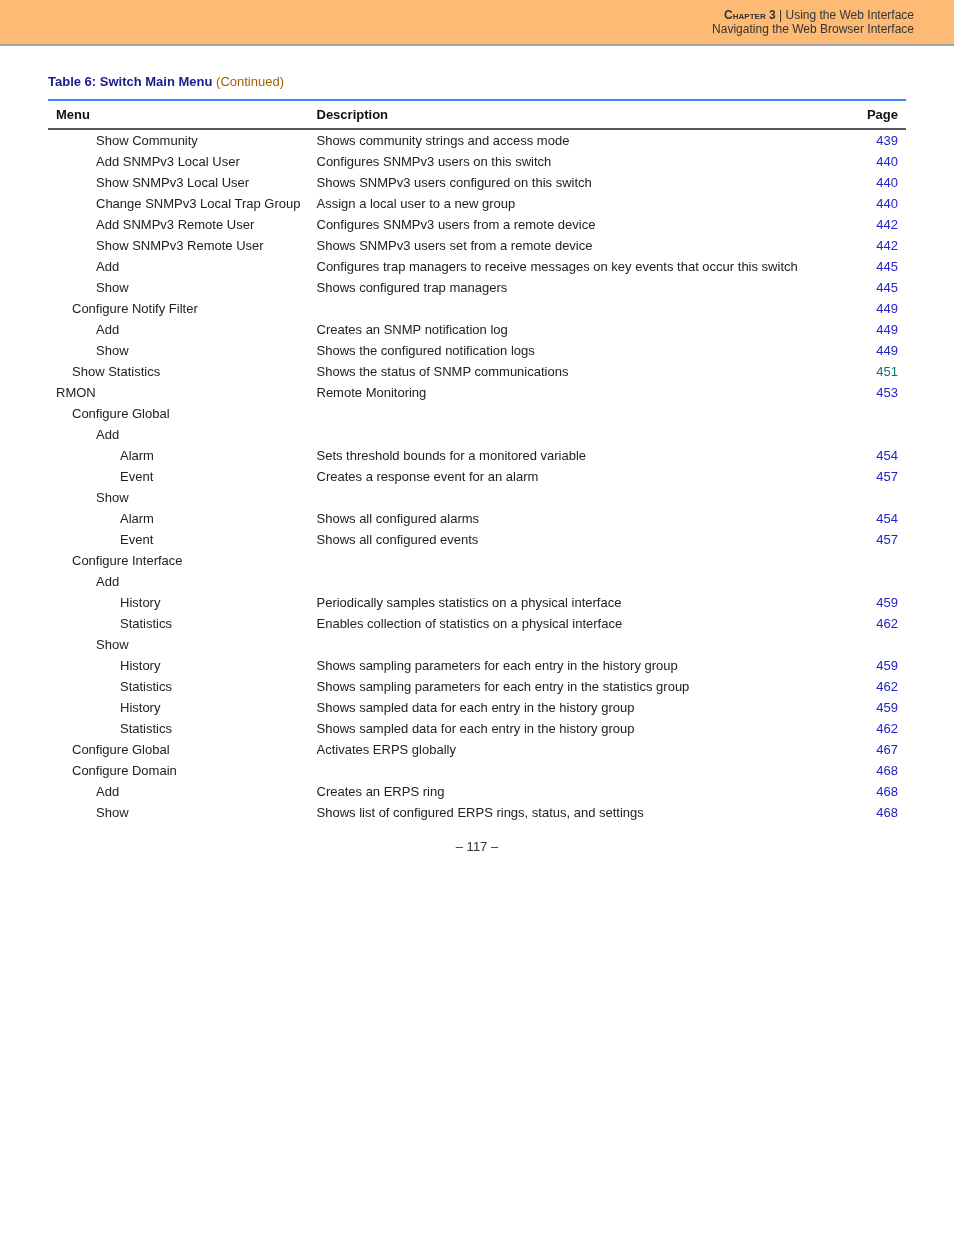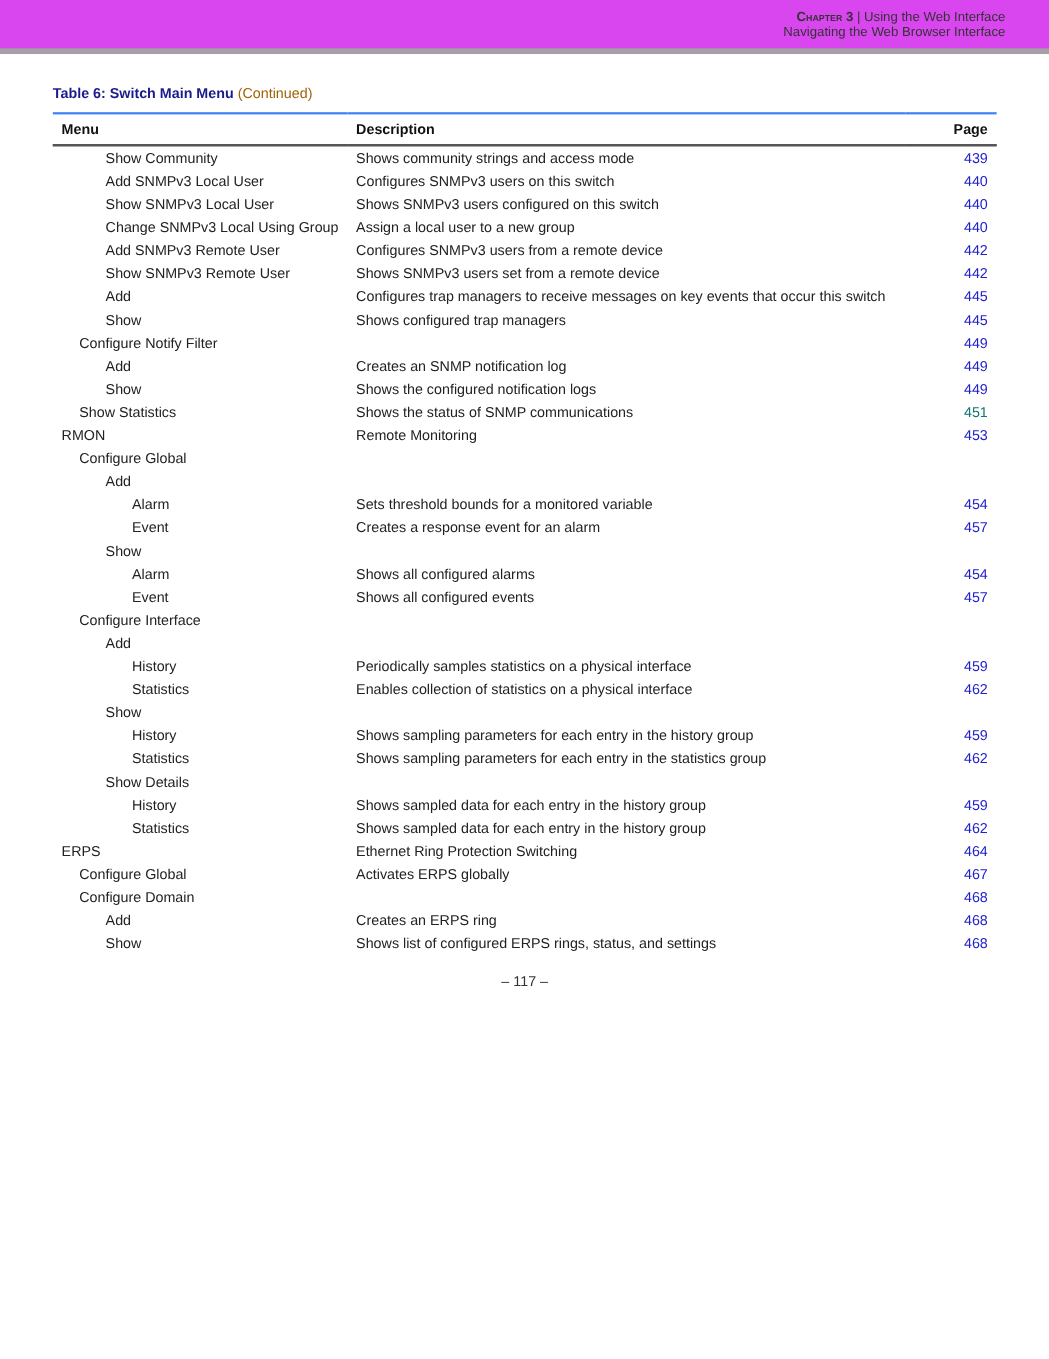--- a/index.html
+++ b/index.html
@@ -6,24 +6,24 @@
     body {
       font-family: Arial, sans-serif;
       font-size: 13px;
       background: #fff;
       color: #222;
       width: 954px;
       min-height: 1235px;
     }
 
     .page-header {
-      background: #d946ef;
+      background: #fdba74;
       padding: 8px 40px 8px 40px;
       text-align: right;
-      border-bottom: 5px solid #a3a3a3;
+      border-bottom: 2px solid #a3a3a3;
     }
     .page-header .chapter-line {
       font-size: 12px;
       color: #333;
     }
     .page-header .chapter-label {
       font-variant: small-caps;
       font-weight: bold;
     }
     .page-header .nav-line {
@@ -135,21 +135,21 @@
           <td class="menu-col indent-2">Add SNMPv3 Local User</td>
           <td>Configures SNMPv3 users on this switch</td>
           <td class="page-col" style="color: rgb(34, 34, 204);">440</td>
         </tr>
         <tr>
           <td class="menu-col indent-2">Show SNMPv3 Local User</td>
           <td>Shows SNMPv3 users configured on this switch</td>
           <td class="page-col" style="color: rgb(34, 34, 204);">440</td>
         </tr>
         <tr>
-          <td class="menu-col indent-2">Change SNMPv3 Local Using Group</td>
+          <td class="menu-col indent-2">Change SNMPv3 Local Trap Group</td>
           <td>Assign a local user to a new group</td>
           <td class="page-col" style="color: rgb(34, 34, 204);">440</td>
         </tr>
         <tr>
           <td class="menu-col indent-2">Add SNMPv3 Remote User</td>
           <td>Configures SNMPv3 users from a remote device</td>
           <td class="page-col" style="color: rgb(34, 34, 204);">442</td>
         </tr>
         <tr>
           <td class="menu-col indent-2">Show SNMPv3 Remote User</td>
@@ -255,40 +255,30 @@
           <td class="menu-col indent-3">History</td>
           <td>Shows sampling parameters for each entry in the history group</td>
           <td class="page-col" style="color: rgb(34, 34, 204);">459</td>
         </tr>
         <tr>
           <td class="menu-col indent-3">Statistics</td>
           <td>Shows sampling parameters for each entry in the statistics group</td>
           <td class="page-col" style="color: rgb(34, 34, 204);">462</td>
         </tr>
         <tr>
-          <td class="menu-col indent-2">Show Details</td>
-          <td></td>
-          <td class="page-col"></td>
-        </tr>
-        <tr>
           <td class="menu-col indent-3">History</td>
           <td>Shows sampled data for each entry in the history group</td>
           <td class="page-col" style="color: rgb(34, 34, 204);">459</td>
         </tr>
         <tr>
           <td class="menu-col indent-3">Statistics</td>
           <td>Shows sampled data for each entry in the history group</td>
           <td class="page-col" style="color: rgb(34, 34, 204);">462</td>
         </tr>
         <tr>
-          <td class="menu-col ">ERPS</td>
-          <td>Ethernet Ring Protection Switching</td>
-          <td class="page-col" style="color: rgb(34, 34, 204);">464</td>
-        </tr>
-        <tr>
           <td class="menu-col indent-1">Configure Global</td>
           <td>Activates ERPS globally</td>
           <td class="page-col" style="color: rgb(34, 34, 204);">467</td>
         </tr>
         <tr>
           <td class="menu-col indent-1">Configure Domain</td>
           <td></td>
           <td class="page-col" style="color: rgb(34, 34, 204);">468</td>
         </tr>
         <tr>

